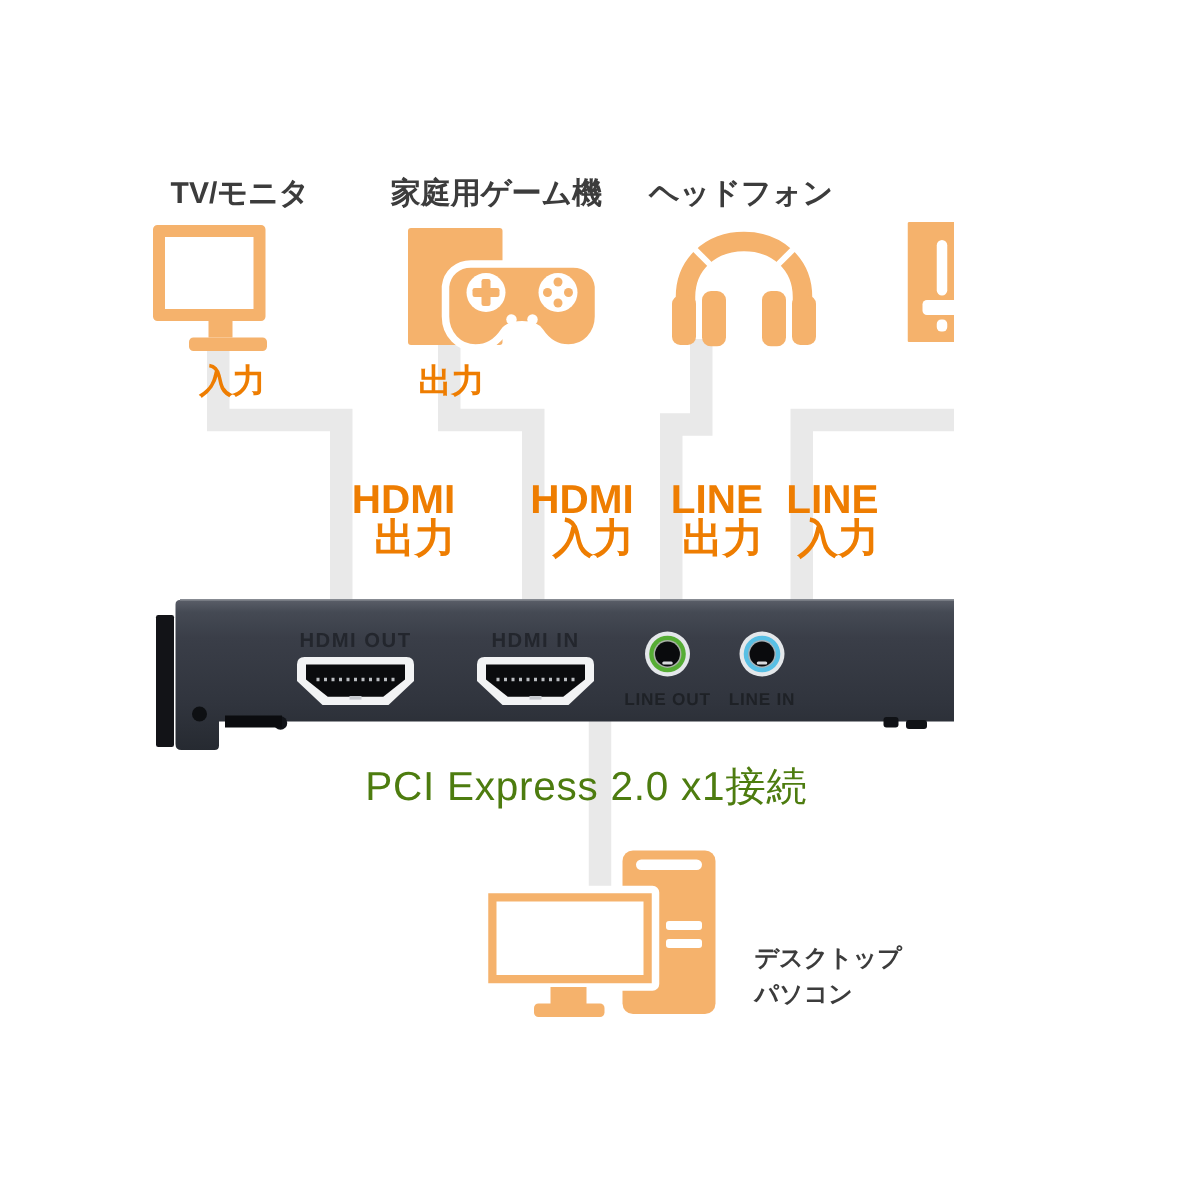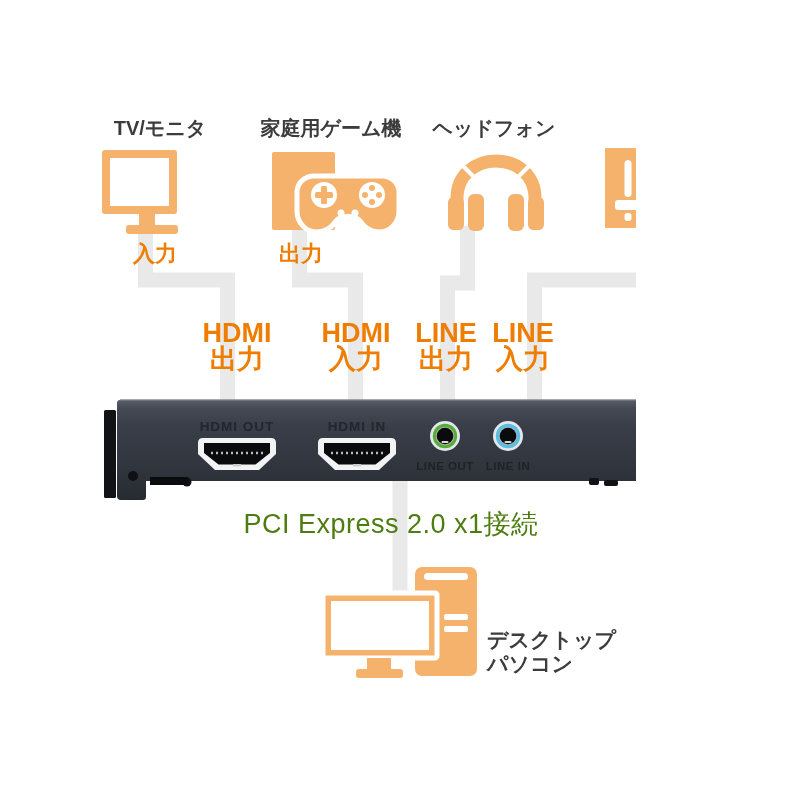--- a/index.html
+++ b/index.html
@@ -10,29 +10,29 @@
   .abs{position:absolute;}
   .devlabel{
     font-size:20px;font-weight:bold;color:#3c3c3c;white-space:nowrap;
     transform:translateX(-50%);z-index:3;
   }
   .dir{
     font-size:22px;font-weight:bold;color:#ee7d01;white-space:nowrap;
     transform:translateX(-50%);z-index:3;
   }
   .portlabel{
-    text-align:center;font-size:27px;font-weight:bold;color:#ee7d01;
-    line-height:26px;transform:translateX(-50%);z-index:3;white-space:nowrap;
+    text-align:right;font-size:27px;font-weight:bold;color:#ee7d01;
+    line-height:26px;transform:translateX(-50%);z-index:3;white-space:nowrap;margin-left:32px;
   }
   .pcie{
     font-size:27px;font-weight:normal;color:#4d7c0f;white-space:nowrap;
     transform:translateX(-50%);z-index:3;letter-spacing:.5px;
   }
   .pclabel{
-    font-size:21px;font-weight:bold;color:#3c3c3c;line-height:24px;z-index:3;
+    font-size:16px;font-weight:bold;color:#3c3c3c;line-height:24px;z-index:3;margin-left:16px;
   }
   .lines-svg{position:absolute;left:0;top:0;z-index:1;}
   .icon{z-index:2;}
   
   .tv-body{
     position:absolute;left:102px;top:150px;width:75px;height:64px;
     border:8px solid #f5b26c;border-radius:3px;background:#fff;box-sizing:border-box;z-index:2;
   }
   .tv-neck{position:absolute;left:139px;top:214px;width:16px;height:11px;background:#f5b26c;z-index:2;}
   .tv-base{position:absolute;left:126px;top:225px;width:52px;height:9px;background:#f5b26c;border-radius:3px;z-index:2;}

